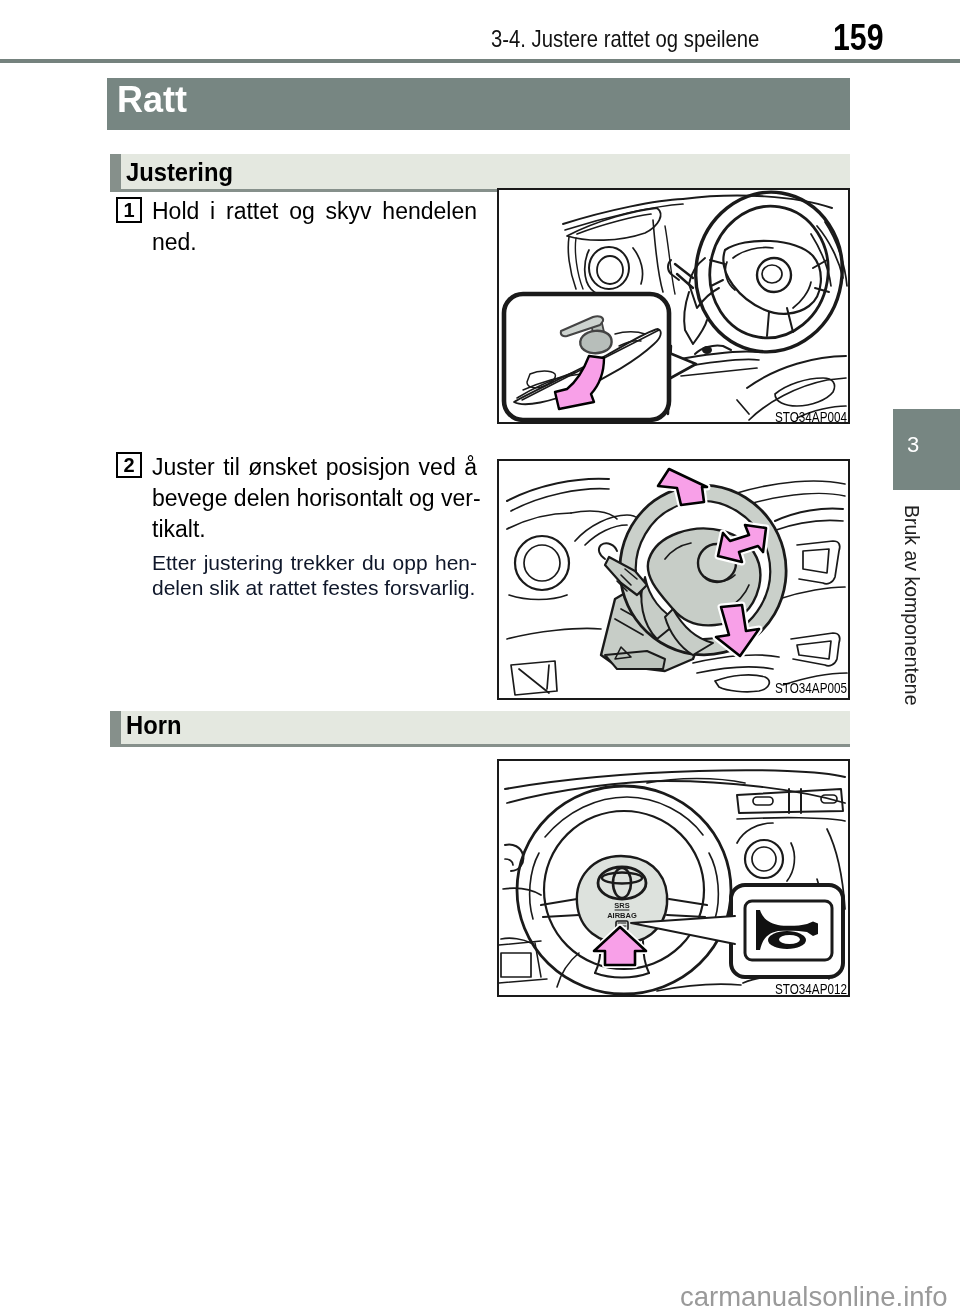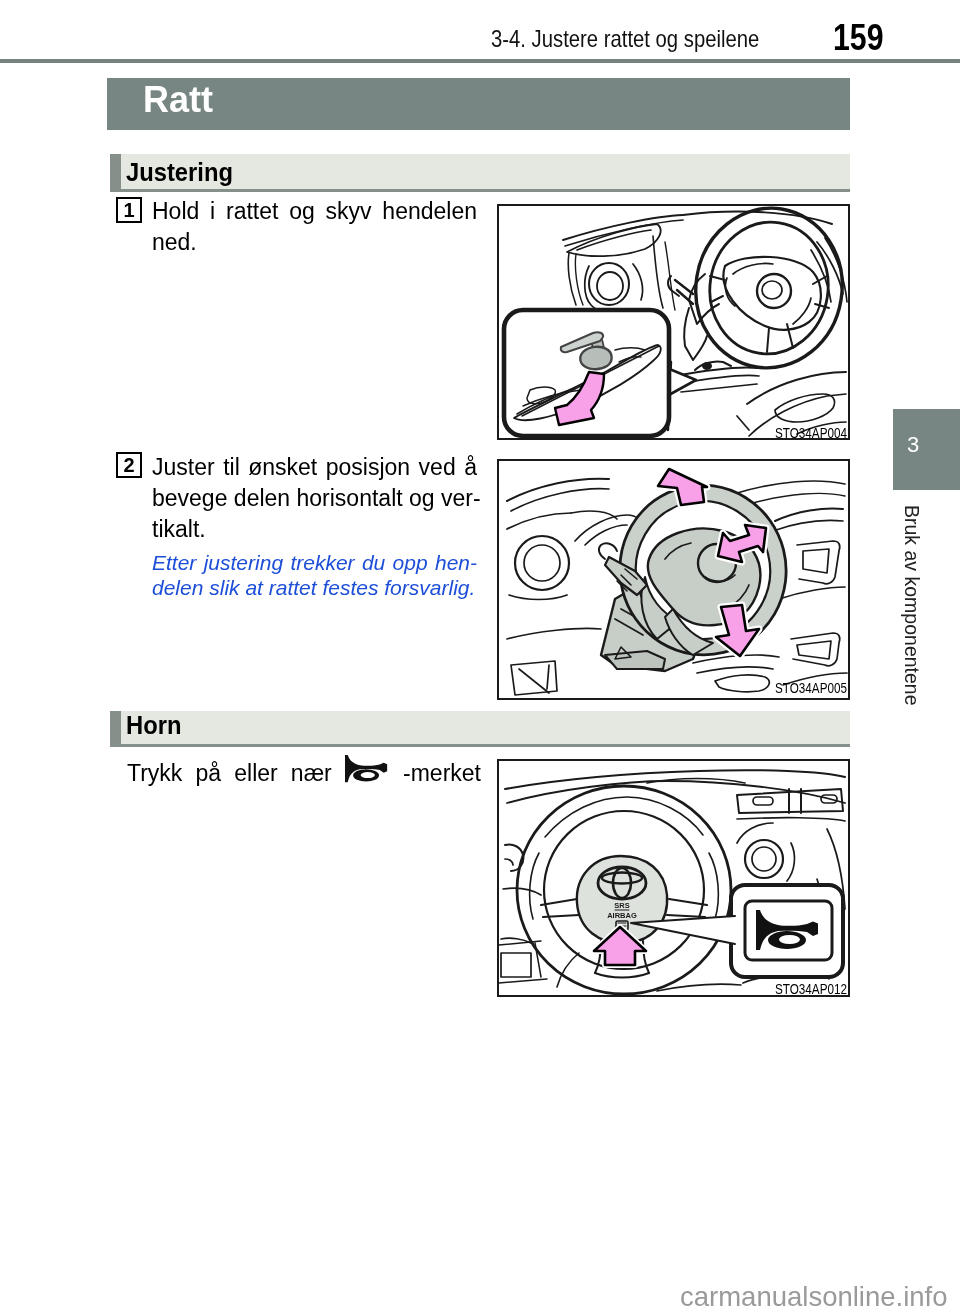--- a/index.html
+++ b/index.html
@@ -8,33 +8,33 @@
 .jl{text-align:justify;text-align-last:justify;white-space:nowrap;}
 </style>
 </head>
 <body>
 
 <div class="abs" style="left:491px;top:25px;width:300px;font-size:24px;color:#111;transform:scaleX(0.845);transform-origin:0 0;white-space:nowrap;">3-4. Justere rattet og speilene</div>
 <div class="abs" style="left:833px;top:17px;font-size:36px;font-weight:bold;color:#000;transform:scaleX(0.84);transform-origin:0 0;">159</div>
 <div class="abs" style="left:0;top:59px;width:960px;height:4px;background:#75827e;"></div>
 
 <div class="abs" style="left:107px;top:78px;width:743px;height:52px;background:#778682;"></div>
-<div class="abs" style="left:117px;top:79px;font-size:36px;font-weight:bold;color:#fff;margin-left:26px;">Ratt</div>
+<div class="abs" style="left:117px;top:79px;font-size:36px;font-weight:bold;color:#fff;">Ratt</div>
 
 <div class="abs" style="left:110px;top:154px;width:740px;height:35px;background:#e4e8e0;border-bottom:3px solid #86908b;"></div>
 <div class="abs" style="left:110px;top:154px;width:11px;height:38px;background:#86908b;"></div>
 <div class="abs" style="left:126px;top:158px;font-size:25px;font-weight:bold;color:#000;transform:scaleX(0.95);transform-origin:0 0;">Justering</div>
 
 <div class="abs" style="left:116px;top:197px;width:22px;height:22px;border:2px solid #000;text-align:center;font-size:20px;line-height:22px;font-weight:bold;">1</div>
 <div class="abs" style="left:152px;top:196px;width:325px;font-size:23px;line-height:30.5px;color:#000;">
   <div class="jl">Hold i rattet og skyv hendelen</div>
   <div>ned.</div>
 </div>
 
-<div class="abs" style="left:497px;top:204px;width:353px;height:192px;">
+<div class="abs" style="left:497px;top:188px;width:353px;height:192px;">
   <svg width="353" height="236" viewBox="0 0 353 236">
     <rect x="1" y="1" width="351" height="234" fill="#fff" stroke="#1a1a1a" stroke-width="2"></rect>
     <g id="img1art" stroke="#1a1a1a" fill="none" stroke-width="1.7" stroke-linecap="round" stroke-linejoin="round">
 
       <path d="M66,36 C110,22 160,12 186,11" stroke-width="2"></path>
       <path d="M68,42 C112,28 158,18 186,16"></path>
       <path d="M72,49 C70,62 72,82 79,101" stroke-width="1.6"></path>
       <path d="M79,50 C77,64 80,86 86,101" stroke-width="1.4"></path>
 
       <path d="M70,48 C100,32 140,22 160,20 C168,26 162,38 148,45 C122,54 90,54 70,48 Z" stroke-width="1.8"></path>
@@ -109,21 +109,21 @@
     <text x="350" y="234" font-size="14" text-anchor="end" textLength="72" lengthAdjust="spacingAndGlyphs" fill="#000">STO34AP004</text>
   </svg>
 </div>
 
 <div class="abs" style="left:116px;top:452px;width:22px;height:22px;border:2px solid #000;text-align:center;font-size:20px;line-height:22px;font-weight:bold;">2</div>
 <div class="abs" style="left:152px;top:452px;width:325px;font-size:23px;line-height:31px;color:#000;">
   <div class="jl">Juster til ønsket posisjon ved å</div>
   <div class="jl">bevege delen horisontalt og ver-</div>
   <div>tikalt.</div>
 </div>
-<div class="abs" style="left:152px;top:551px;width:325px;font-size:21px;line-height:24.5px;color:#1d4ed8;font-style:italic;">
+<div class="abs" style="left:152px;top:551px;width:325px;font-size:21px;line-height:24.5px;color:#0f172a;">
   <div class="jl">Etter justering trekker du opp hen-</div>
   <div>delen slik at rattet festes forsvarlig.</div>
 </div>
 
 <div class="abs" style="left:497px;top:459px;width:353px;height:241px;">
   <svg width="353" height="241" viewBox="0 0 353 241">
     <rect x="1" y="1" width="351" height="239" fill="#fff" stroke="#1a1a1a" stroke-width="2"></rect>
     <g id="img2art" stroke="#1a1a1a" fill="none" stroke-width="1.7" stroke-linecap="round" stroke-linejoin="round">
 
       <path d="M10,42 C40,26 80,18 112,20" stroke-width="2"></path>
@@ -186,34 +186,20 @@
     </g>
     <text x="350" y="234" font-size="14" text-anchor="end" textLength="72" lengthAdjust="spacingAndGlyphs" fill="#000">STO34AP005</text>
   </svg>
 </div>
 
 <div class="abs" style="left:110px;top:711px;width:740px;height:33px;background:#e4e8e0;border-bottom:3px solid #86908b;"></div>
 <div class="abs" style="left:110px;top:711px;width:11px;height:36px;background:#86908b;"></div>
 <div class="abs" style="left:126px;top:711px;font-size:25px;font-weight:bold;color:#000;transform:scaleX(0.95);transform-origin:0 0;">Horn</div>
 
 <div class="abs" style="left:127px;top:757px;width:354px;font-size:23px;line-height:28px;color:#000;">
-  <div style="display:flex;justify-content:space-between;align-items:baseline;">
-    <span>Trykk</span>
-      <span>på</span>
-      <span>eller</span>
-      <span>nær</span>
-    <span style="position:relative;top:-2px;"><svg width="45" height="28" viewBox="0 0 45 28" style="vertical-align:-4px;">
-          <g transform="scale(0.68) translate(-259,-151)">
-            <path d="M259,151 L263,151 C266,160 272,164 281,166 C290,167.5 302,167 310,165 L316,162.5 L321,164.5 L321,175 L316,177 L310,173 C302,171.5 290,171.5 281,172 C272,174 266,178 263,191 L259,191 Z" fill="#111"></path>
-            <ellipse cx="290" cy="181" rx="19" ry="9" fill="#111"></ellipse>
-            <ellipse cx="292.5" cy="180.5" rx="10.5" ry="4.5" fill="#fff"></ellipse>
-          </g>
-        </svg></span>
-    <span>-merket</span>
-  </div>
 </div>
 
 <div class="abs" style="left:497px;top:759px;width:353px;height:198px;">
   <svg width="353" height="238" viewBox="0 0 353 238">
     <rect x="1" y="1" width="351" height="236" fill="#fff" stroke="#1a1a1a" stroke-width="2"></rect>
     <g id="img3art" stroke="#1a1a1a" fill="none" stroke-width="1.7" stroke-linecap="round" stroke-linejoin="round">
 
       <path d="M8,30 C120,10 300,6 348,18" stroke-width="2"></path>
       <path d="M10,44 C60,30 130,22 170,22 C230,22 300,30 348,44" stroke-width="1.8"></path>
       <path d="M150,24 C180,18 220,18 248,24"></path>

